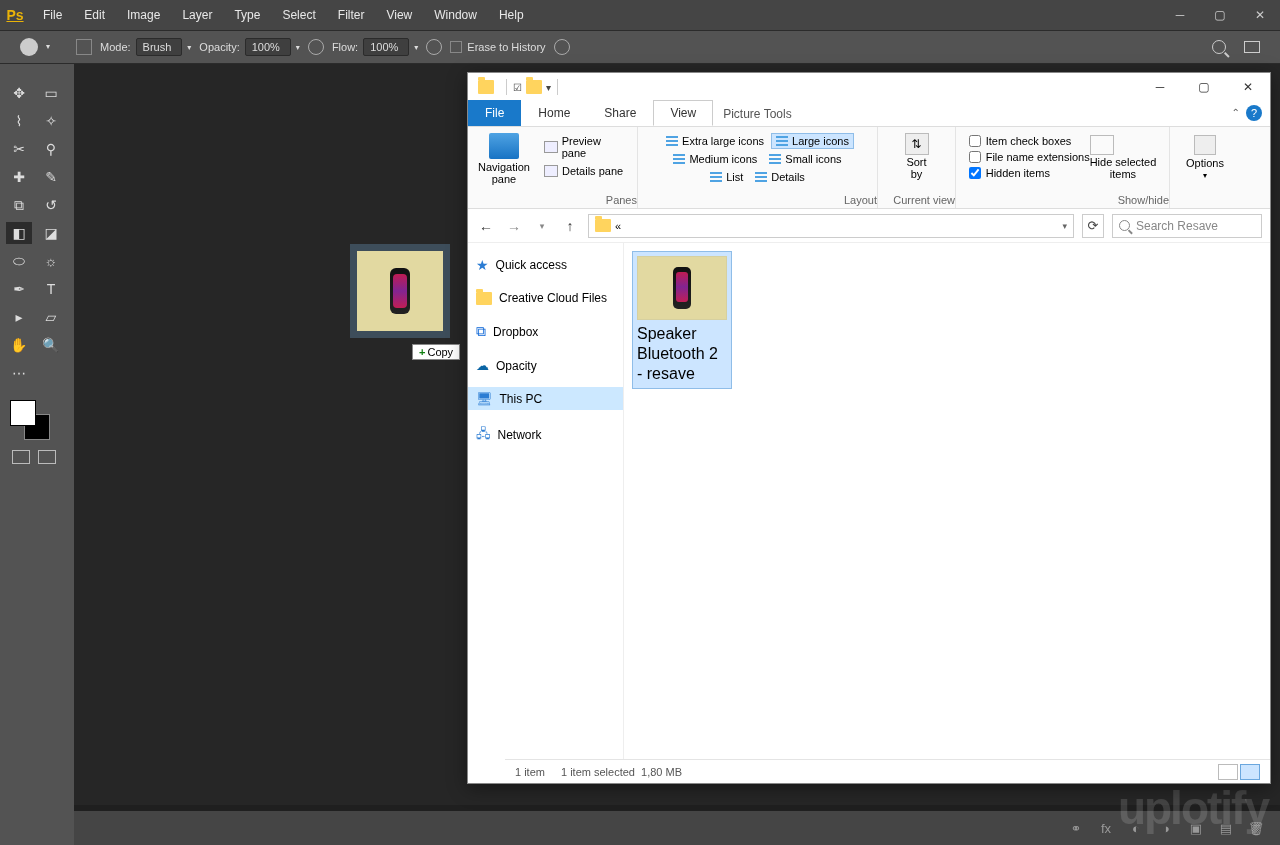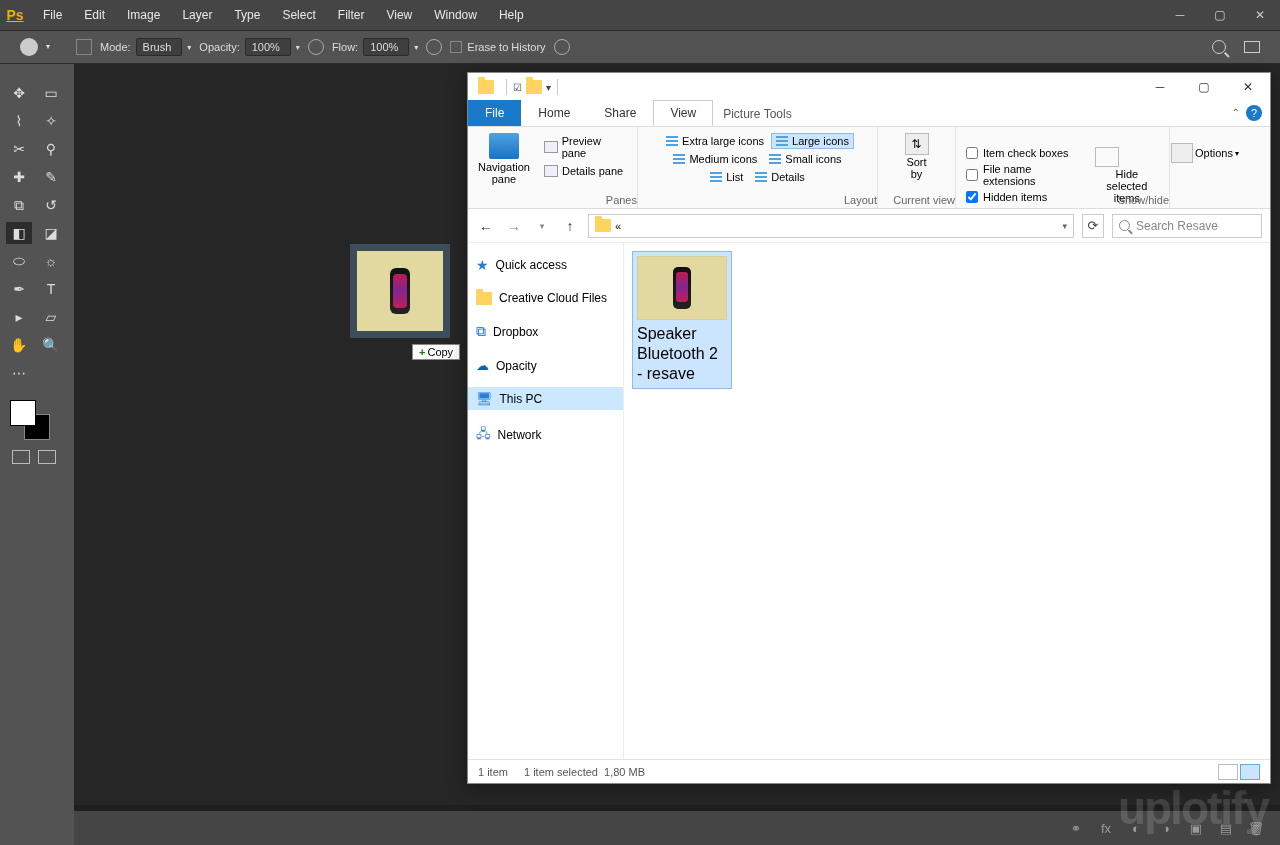--- a/index.html
+++ b/index.html
@@ -77,28 +77,28 @@
   .rgroup.layout{width:240px;}
   .rgroup.layout .grid{display:flex;flex-direction:column;gap:2px;margin-top:2px;width:100%;align-items:center;}
   .rgroup.layout .grid .grow{display:flex;gap:2px;}
   .rgroup.layout .opt{flex:1;display:flex;align-items:center;gap:4px;font-size:11px;padding:1px 4px;border:1px solid transparent;white-space:nowrap;}
   .rgroup.layout .opt .dot{width:12px;height:10px;background:repeating-linear-gradient(#4fa3e3 0 2px,transparent 2px 4px);}
   .rgroup.layout .opt.selected{background:#cce5ff;border:1px solid #8fbde8;}
   .rgroup.curview{width:78px;}
   .rgroup.curview .btns{display:flex;flex-direction:column;align-items:center;gap:1px;margin-top:2px;font-size:11px;}
   .rgroup.curview .ico{width:24px;height:22px;background:#eee;border:1px solid #bbb;display:flex;align-items:center;justify-content:center;font-size:12px;}
   .rgroup.showhide{width:214px;}
-  .rgroup.showhide .col{display:flex;gap:12px;margin-top:16px;}
+  .rgroup.showhide .col{display:flex;margin-top:4px;}
   .rgroup.showhide .checks{display:flex;flex-direction:column;gap:4px;font-size:11px;}
   .rgroup.showhide .checks label{display:flex;align-items:center;gap:5px;}
   .rgroup.showhide .checks input{width:12px;height:12px;}
   .rgroup.showhide .bigbtn{display:flex;flex-direction:column;font-size:11px;gap:1px; text-align:center; line-height:1.1;}
   .rgroup.showhide .bigbtn .ico{width:24px;height:20px;border:1px solid #bbb;}
   .rgroup.options{width:70px;border-right:none;}
-  .rgroup.options .bigbtn{display:flex;flex-direction:row;align-items:center;font-size:11px;gap:2px;margin-top:12px;}
+  .rgroup.options .bigbtn{display:flex;flex-direction:column;align-items:center;font-size:11px;gap:2px;margin-top:4px;}
   .rgroup.options .ico{width:22px;height:20px;border:1px solid #bbb;background:#eee;}
   .addr { height:34px; border-bottom:1px solid #eee; display:flex; align-items:center; padding:0 8px; gap:8px; background:#fff;}
   .addr .navbtn{width:20px;height:20px;display:flex;align-items:center;justify-content:center;color:#888;font-size:14px;}
   .addr .navbtn.enabled{color:#333;}
   .addr .path{flex:1;height:24px;border:1px solid #ccc;display:flex;align-items:center;padding:0 6px;gap:4px;font-size:11px;}
   .addr .path .folder-icon{width:16px;height:13px;background:#ffd45e;border-radius:1px;position:relative;}
   .addr .path .folder-icon::before{content:"";position:absolute;top:-3px;left:0;width:7px;height:3px;background:#ffd45e;border-radius:1px 1px 0 0;}
   .addr .refresh{width:22px;height:24px;border:1px solid #ccc;display:flex;align-items:center;justify-content:center;color:#444;font-size:13px;}
   .addr .search{width:150px;height:24px;border:1px solid #ccc;display:flex;align-items:center;padding:0 6px;color:#888;gap:6px;}
   .addr .search .sicon{width:11px;height:11px;border:1.5px solid #888;border-radius:50%;position:relative;}
@@ -113,21 +113,21 @@
   .navpane .item .pc{color:#2b7cd3;font-size:13px;}
   .navpane .item .net{color:#2b7cd3;font-size:13px;}
   .navpane .yellow-ic{width:16px;height:13px;background:#ffd45e;border-radius:1px;position:relative;}
   .navpane .yellow-ic::before{content:"";position:absolute;top:-3px;left:0;width:7px;height:3px;background:#ffd45e;border-radius:1px 1px 0 0;}
   .contents{flex:1;padding:8px;position:relative;}
   .file-item{width:100px;display:flex;flex-direction:column;align-items:center;gap:4px;border:1px solid #8fbde8;background:#cce5ff;padding:4px;}
   .file-item .thumb{width:90px;height:64px;background:#e2d9a1;display:flex;align-items:center;justify-content:center;border:1px solid #d6d0a0;}
   .file-item .thumb .spk{width:18px;height:42px;background:linear-gradient(#111,#222);border-radius:5px;position:relative;}
   .file-item .thumb .spk::before{content:"";position:absolute;left:3px;top:5px;width:12px;height:30px;background:linear-gradient(#e91e63,#9c27b0,#e91e63);border-radius:3px;opacity:.8;}
   .file-item .fname{font-size:16px;line-height:1.25;}
-  .ex-status{height:24px;border-top:1px solid #e4e4e4;display:flex;align-items:center;font-size:11px;color:#555;padding:0 10px;gap:16px;}
+  .ex-status{height:24px;border-top:1px solid #e4e4e4;display:flex;align-items:center;font-size:11px;color:#555;padding:0 10px;gap:16px;margin-left:37px;}
   .ex-status .right{margin-left:auto;display:flex;gap:2px;}
   .ex-status .right div{width:20px;height:16px;border:1px solid #bbb;}
   .ex-status .right div.active{background:#cce5ff;border-color:#6aa7de;}
 </style>
 </head>
 <body>
 
 <div class="ps-titlebar">
   <div class="ps-logo">Ps</div>
   <div class="ps-menu">

